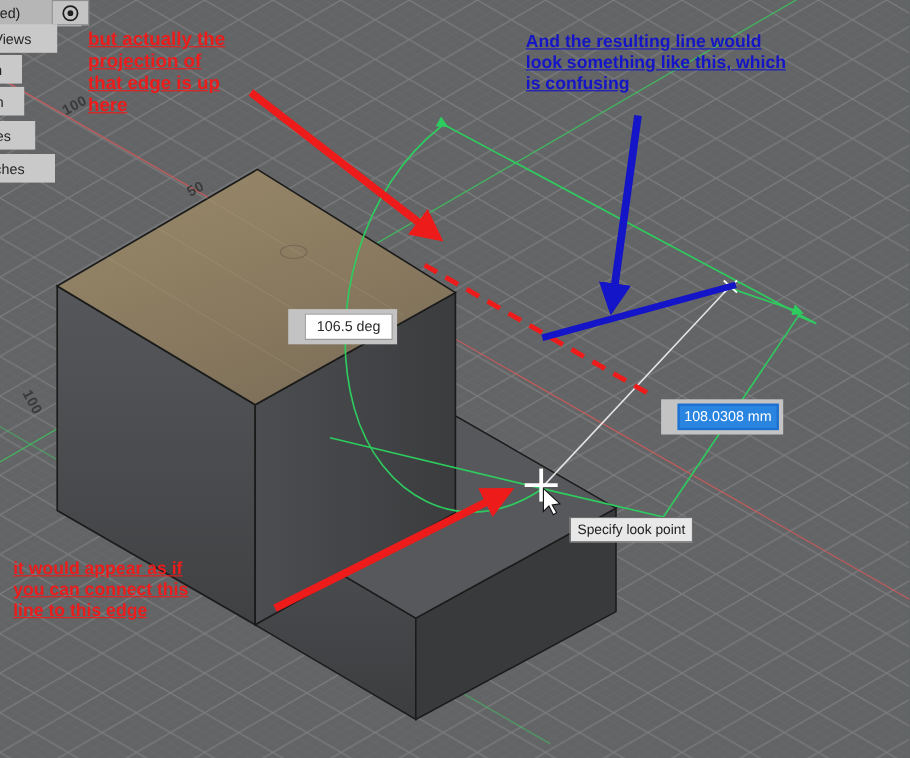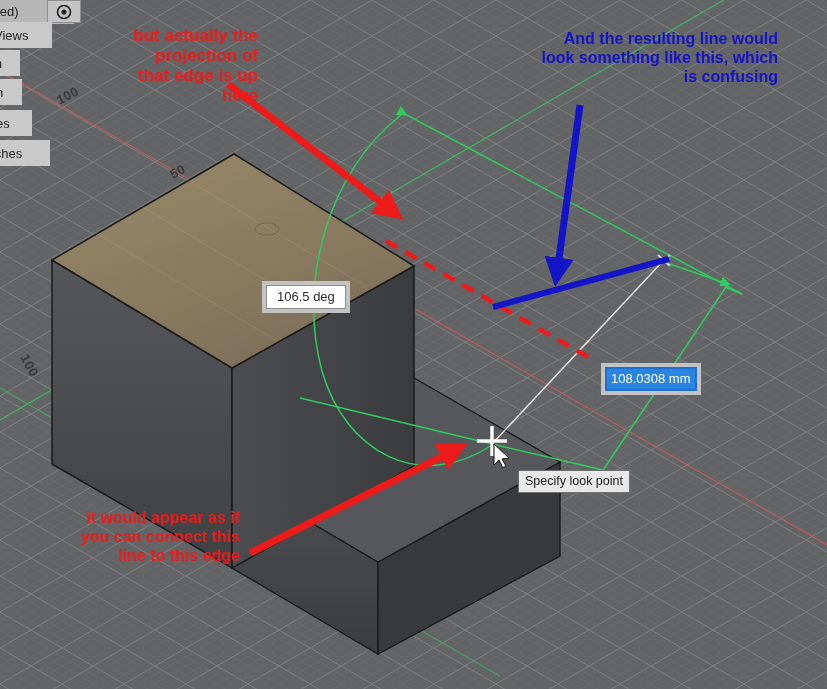--- a/index.html
+++ b/index.html
@@ -25,35 +25,35 @@
   #tl-sketches{left:-24px;top:140px;width:74px;height:26px;padding-top:7px;}
 
   #target-btn{
     position:absolute;left:47px;top:0px;width:34px;height:23px;
     background:#c4c4c4;border:1px solid #8e8e8e;box-sizing:border-box;
     display:flex;align-items:center;justify-content:center;
   }
 
   
   .anno{
-    position:absolute;font-weight:bold;text-align:right;
-    line-height:1.18;white-space:pre;
+    position:absolute;font-weight:bold;text-align:left;
+    line-height:1.18;white-space:pre;text-decoration:underline;
   }
   #anno-red-top{left:80px;top:26px;width:178px;font-size:17px;color:#ee1b1b;}
   #anno-blue-top{left:478px;top:30px;width:300px;font-size:16px;color:#1414c8;}
   #anno-red-bottom{left:12px;top:509px;width:228px;font-size:16px;color:#ee1b1b;}
 
   
   .meas{
     position:absolute;background:#c3c3c3;padding:4px;box-sizing:border-box;
   }
   .meas .field{
     background:#ffffff;border:1px solid #8f8f8f;box-sizing:border-box;
     font-size:13px;color:#2b2b2b;text-align:center;
-    padding:3px 10px 4px 10px;white-space:nowrap;
+    padding:3px 10px 4px 10px;white-space:nowrap;margin-left:11px;
   }
   #meas-angle{left:262px;top:281px;}
   #meas-len{left:601px;top:363px;}
   #meas-len .field{
     border:2px solid #1d6fd0;background:#2a85e0;color:#ffffff;
     padding:2px 4px 3px 4px;text-align:center;
   }
 
   #tooltip-cmd{
     position:absolute;left:518px;top:470px;

